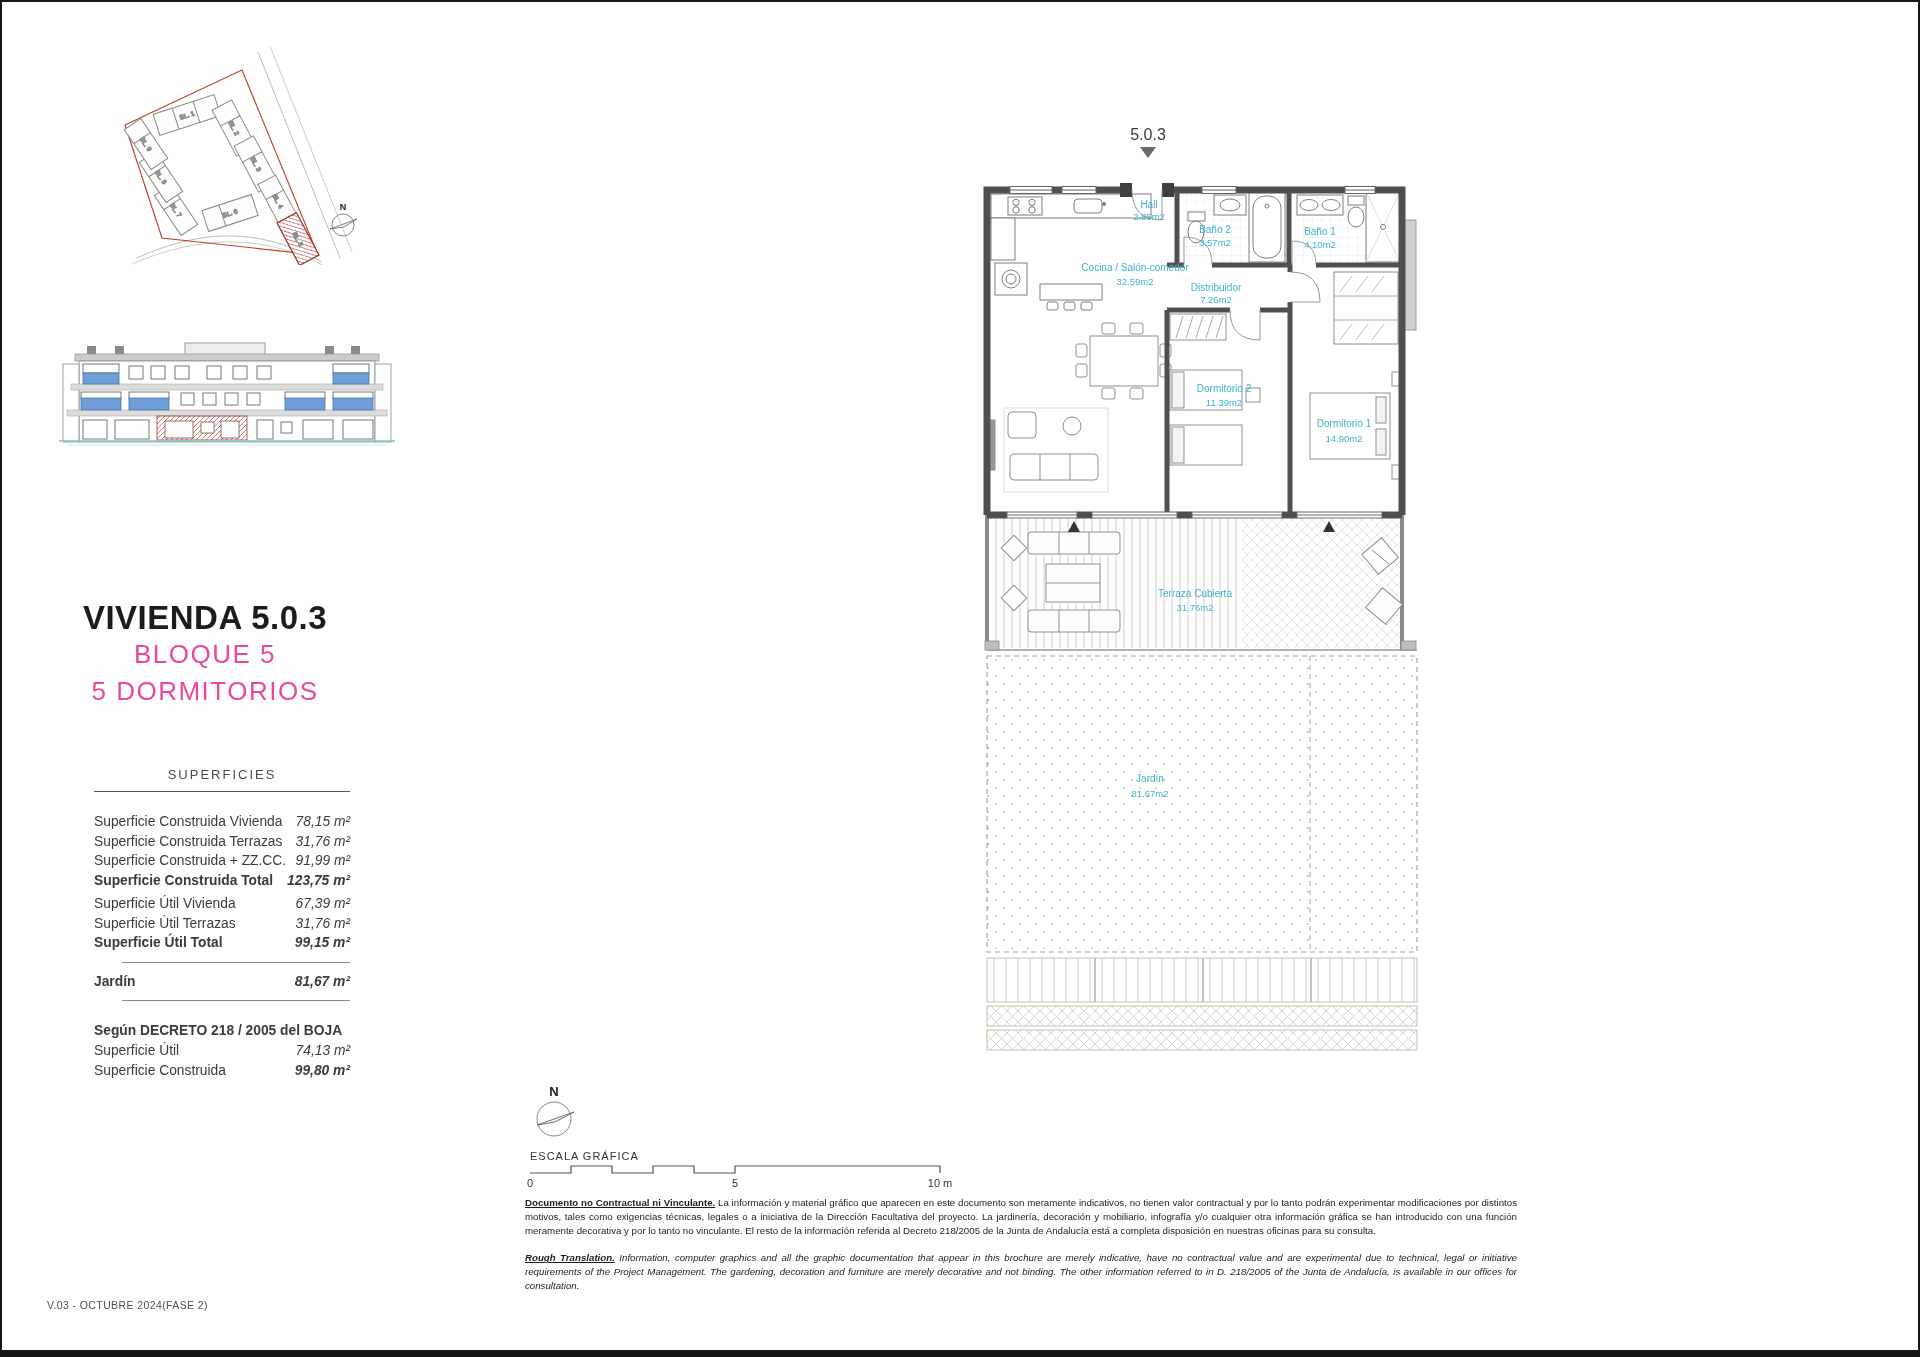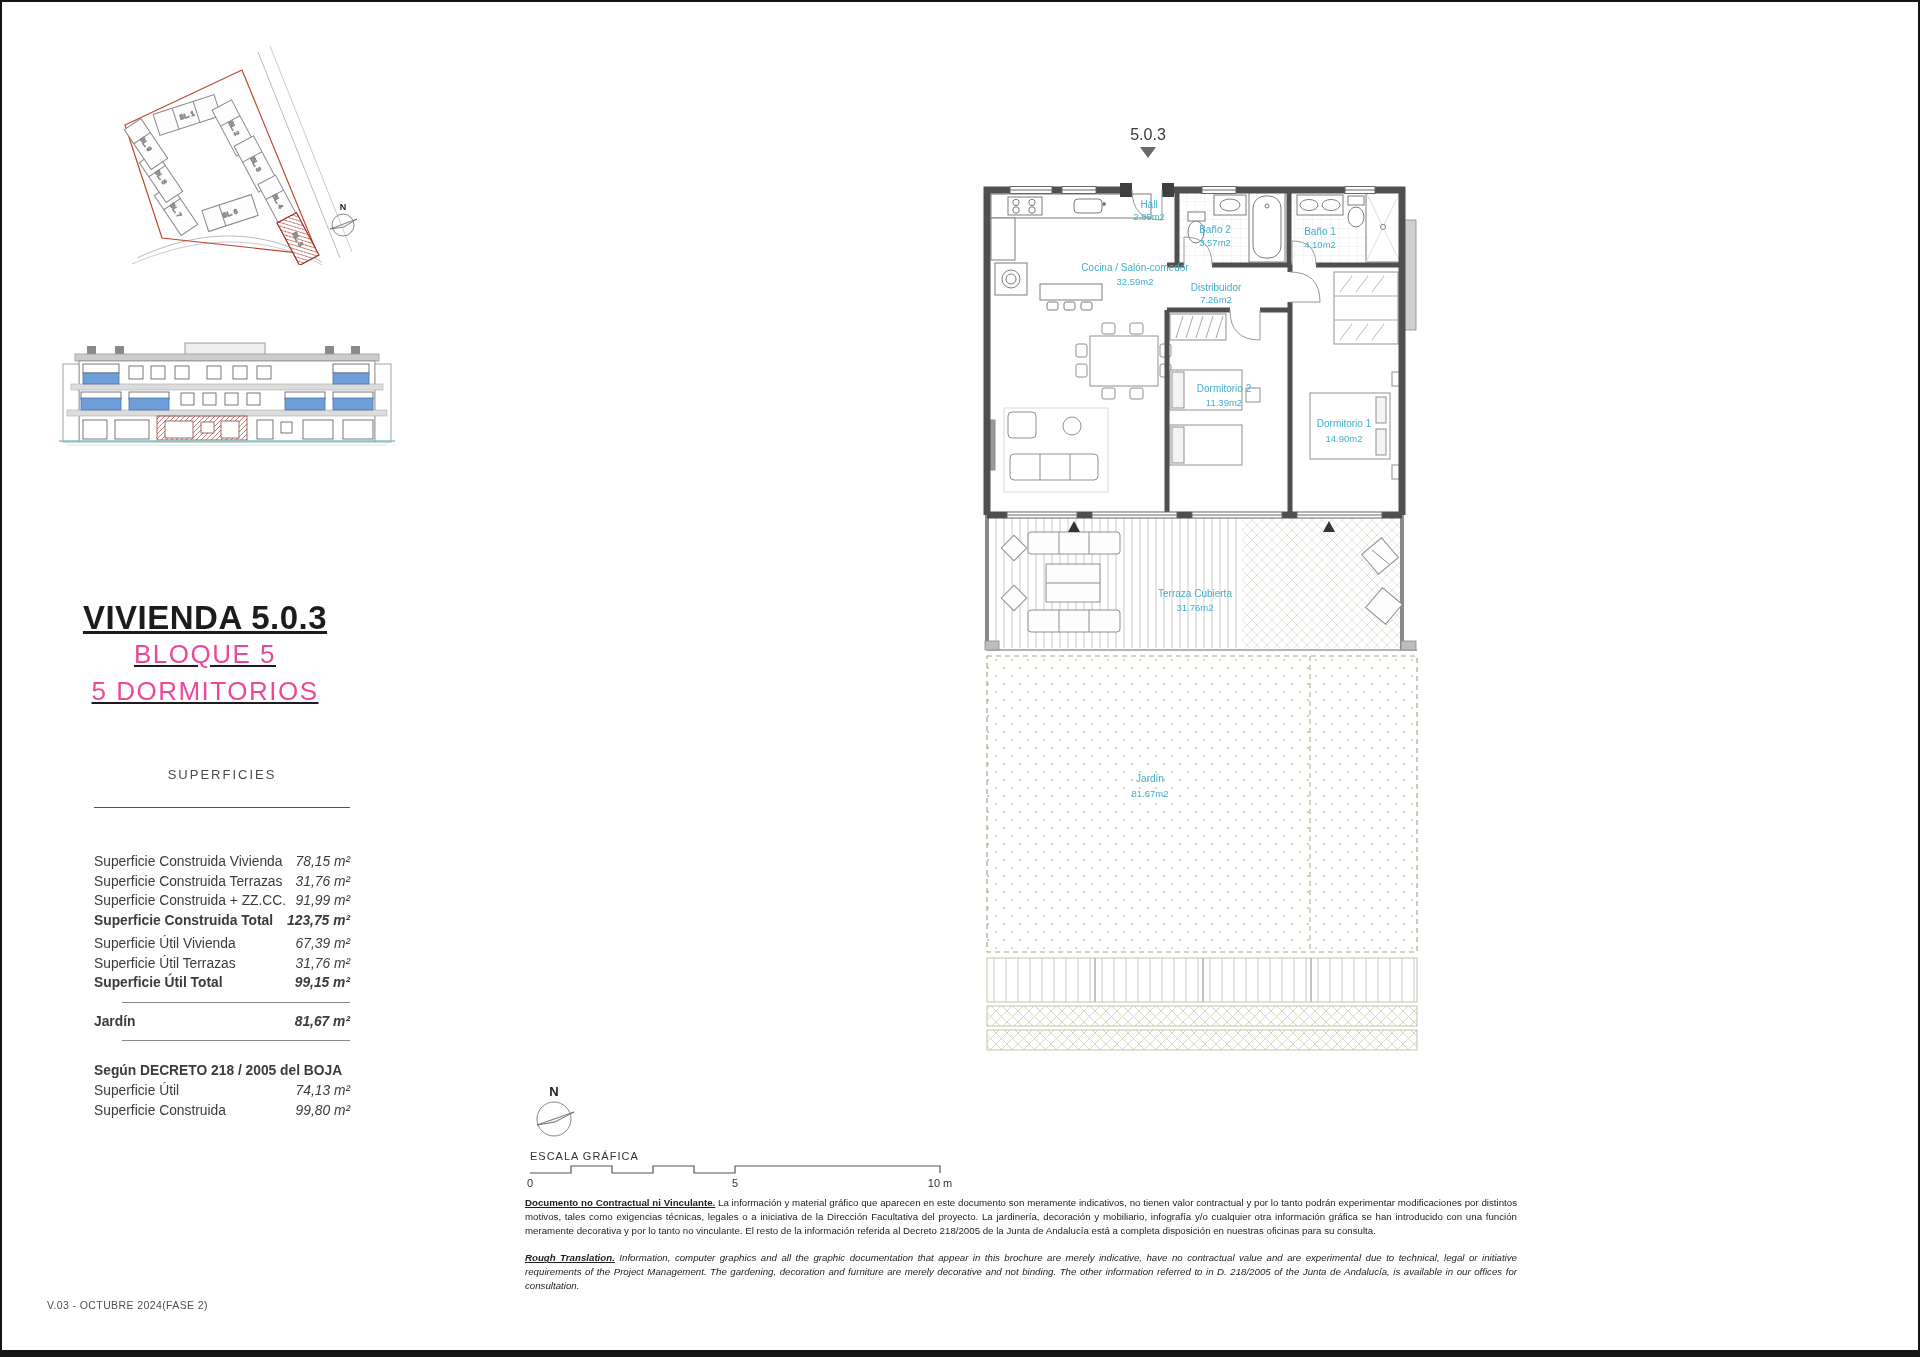--- a/index.html
+++ b/index.html
@@ -1,26 +1,26 @@
 <!DOCTYPE html>
 <html style="--accent_red: #c0462e; --label_cyan: #3fb0ca; --window_blue: #6f9fd8; --ground_teal: #7fc4c4; --wall_gray: #4f4f4f;"><head>
 <meta charset="utf-8">
 <style>
   html,body{margin:0;padding:0;background:#e8e8e8;}
   .page{position:relative;width:1920px;height:1357px;background:#fff;
         border:2px solid #141414;border-bottom-width:7px;box-sizing:border-box;
         font-family:"Liberation Sans",sans-serif;overflow:hidden;}
   svg text{font-family:"Liberation Sans",sans-serif;}
   
-  .title-block{position:absolute;left:38px;top:598px;width:330px;text-align:center;color:#1c1c1c;text-decoration:underline;}
+  .title-block{position:absolute;left:38px;top:598px;width:330px;text-align:center;color:#1c1c1c;}
   .title-main{font-size:33px;font-weight:bold;letter-spacing:.5px;line-height:36px;}
   .title-sub{font-size:26px;font-weight:400;letter-spacing:1.5px;line-height:37px;color:#ec4899;}
   .surfaces{position:absolute;left:92px;top:765px;width:256px;color:#3b3b3b;font-size:13.8px;}
   .s-header{text-align:center;font-size:13px;letter-spacing:2px;color:#4a4a4a;
-            padding-bottom:25px;border-bottom:1px solid #555;margin-bottom:44px;}
+            padding-bottom:9px;border-bottom:1px solid #555;margin-bottom:20px;}
   .s-row{display:flex;justify-content:space-between;line-height:19.5px;white-space:nowrap;}
   .s-row .val{font-style:italic;}
   .s-row.bold{font-weight:bold;align-items:center;}
   .s-gap{height:4px;}
   .s-div{border-top:1px solid #8a8a8a;margin:9px 0 9px 28px;}
   .s-decreto{font-weight:bold;line-height:20px;margin-top:20px;}
   .version{position:absolute;left:45px;top:1297px;font-size:10.5px;color:#4f4f4f;letter-spacing:.4px;}
   
   .siteplan{position:absolute;left:80px;top:38px;}
   .elevation{position:absolute;left:55px;top:332px;}
@@ -222,21 +222,21 @@
         <span class="val">81,67 m²</span>
       </div>
     <div class="s-div"></div>
     <div class="s-decreto">Según DECRETO 218 / 2005 del BOJA</div>
     <div class="s-row">
         <span>Superficie Útil</span>
         <span class="val bold" style="font-weight:normal">74,13 m²</span>
       </div>
     <div class="s-row">
         <span>Superficie Construida</span>
-        <span class="val bold" style="font-weight:normal">99,80 m²</span>
+        <span class="val bold" style="font-weight:bold">99,80 m²</span>
       </div>
   </div>
 
   <svg class="floorplan" width="520" height="950" viewBox="0 0 520 950">
     <defs>
       <pattern id="deck" width="8" height="8" patternUnits="userSpaceOnUse">
         <line x1="4" y1="0" x2="4" y2="8" stroke="#d4d4d4" stroke-width="1.2"></line>
       </pattern>
       <pattern id="lat" width="10" height="10" patternUnits="userSpaceOnUse">
         <path d="M0,0 L10,10 M10,0 L0,10" stroke="#e0e0d6" stroke-width="0.8"></path>

